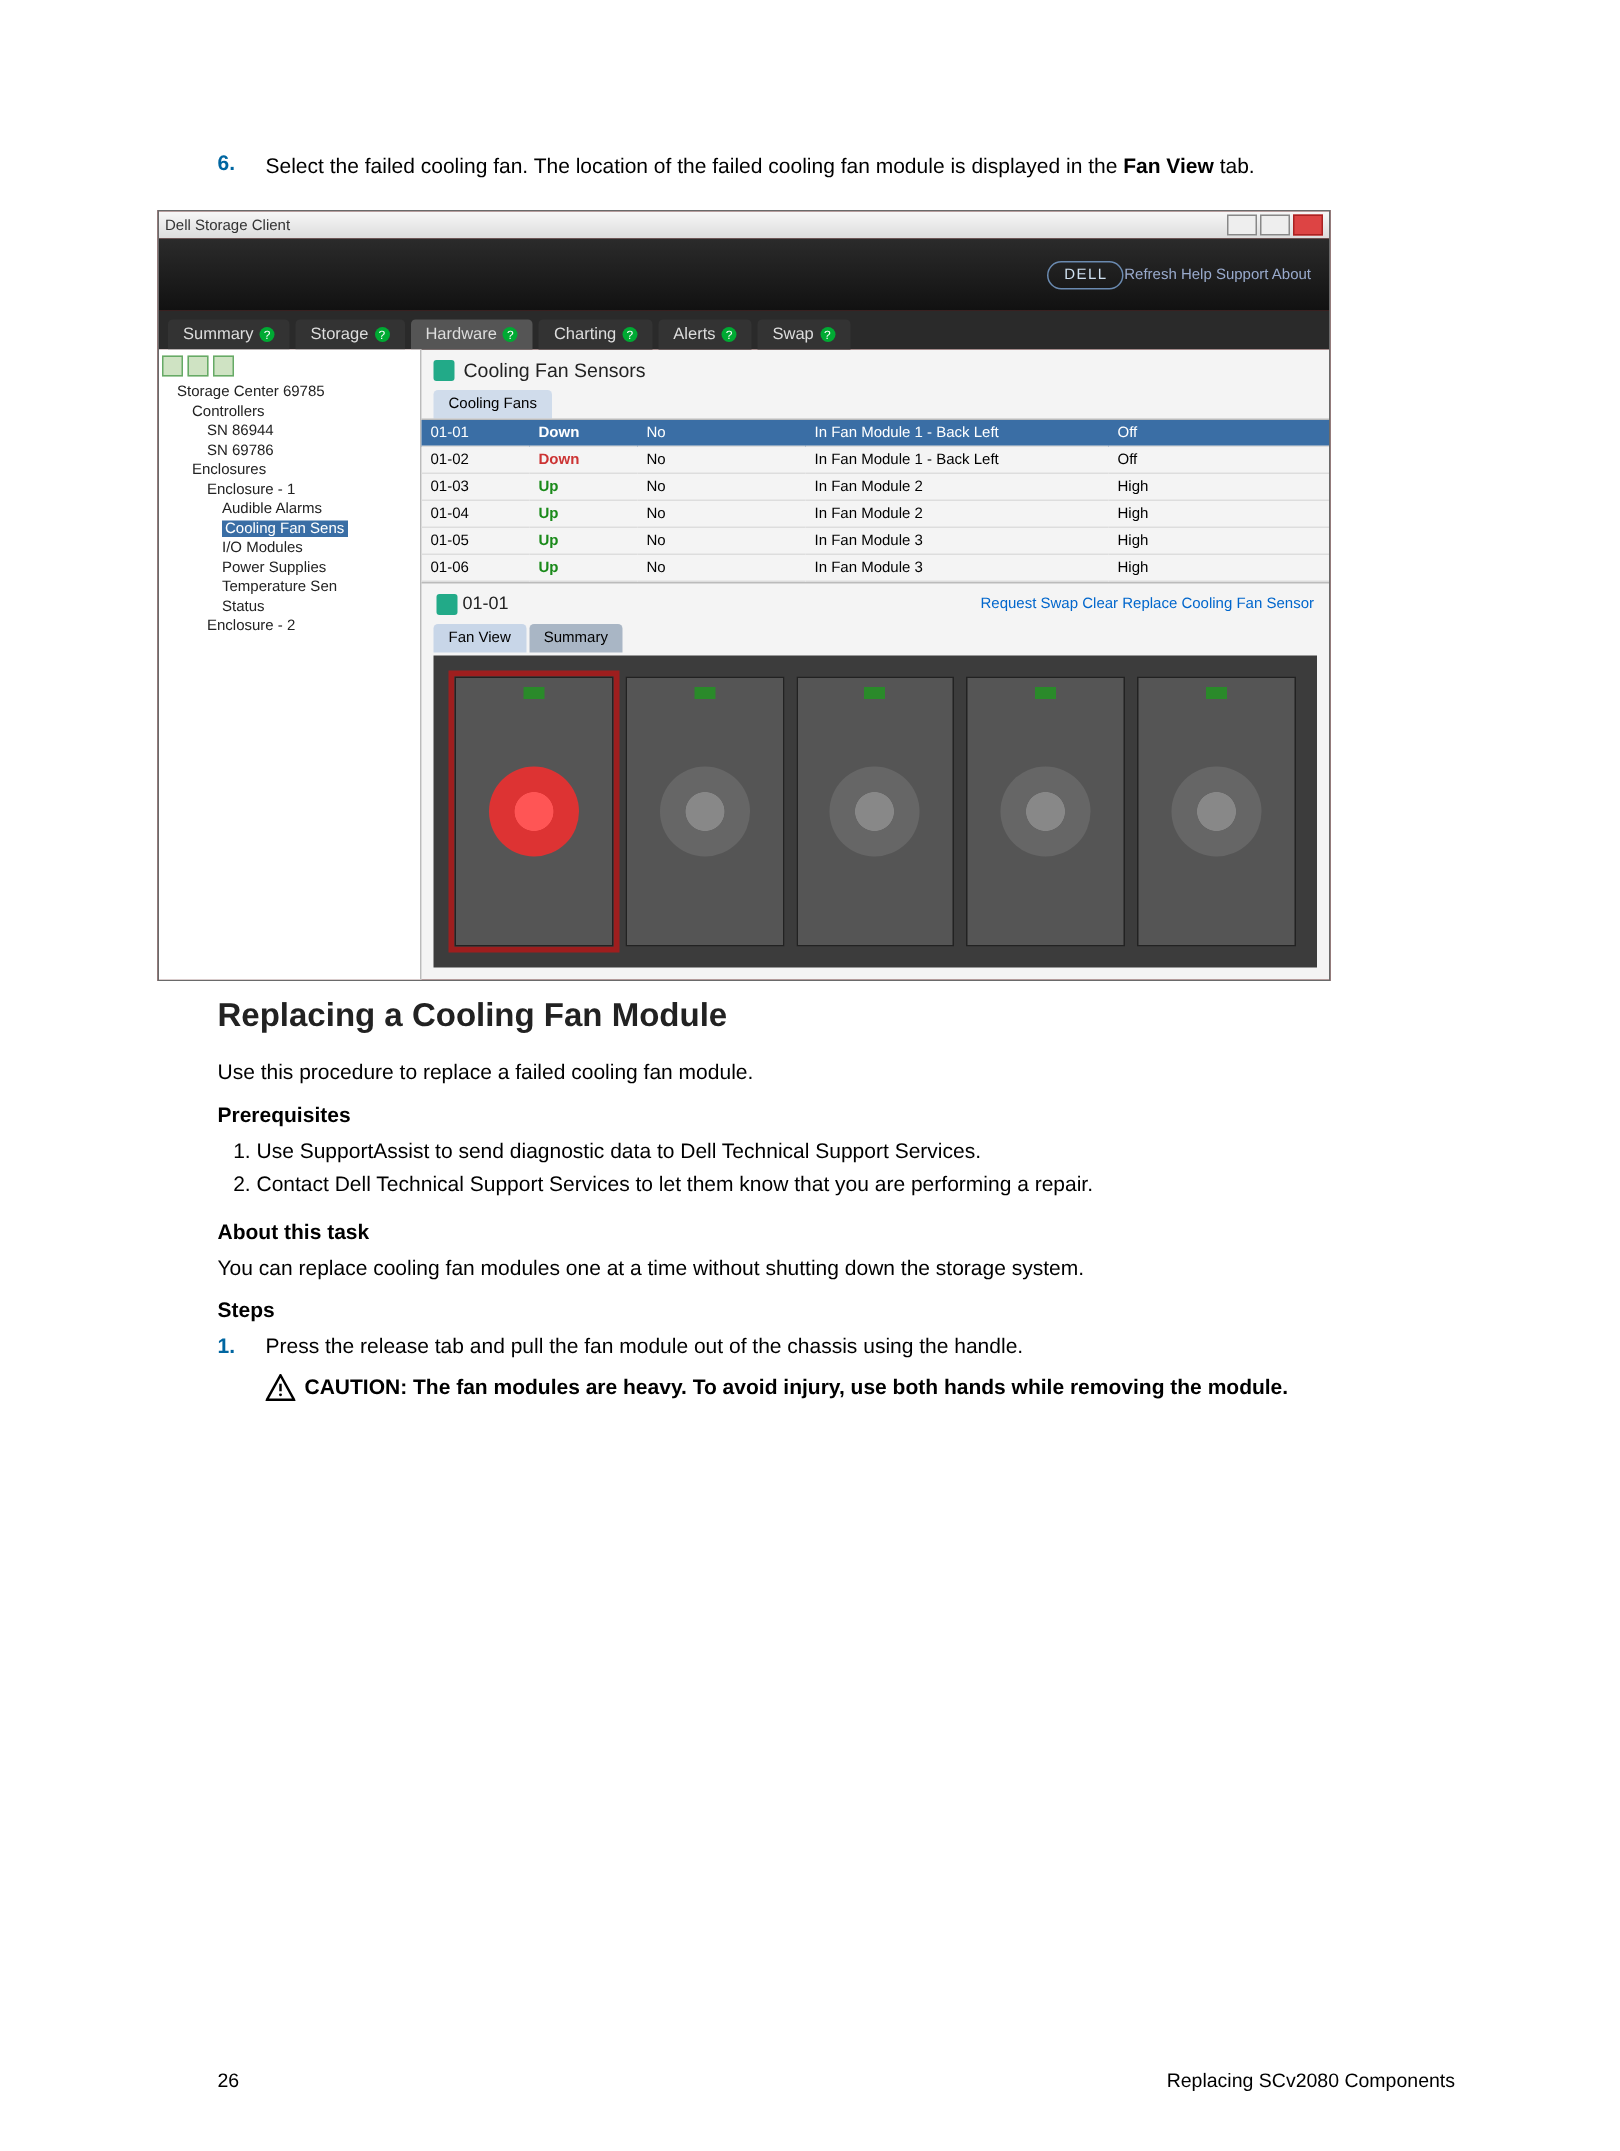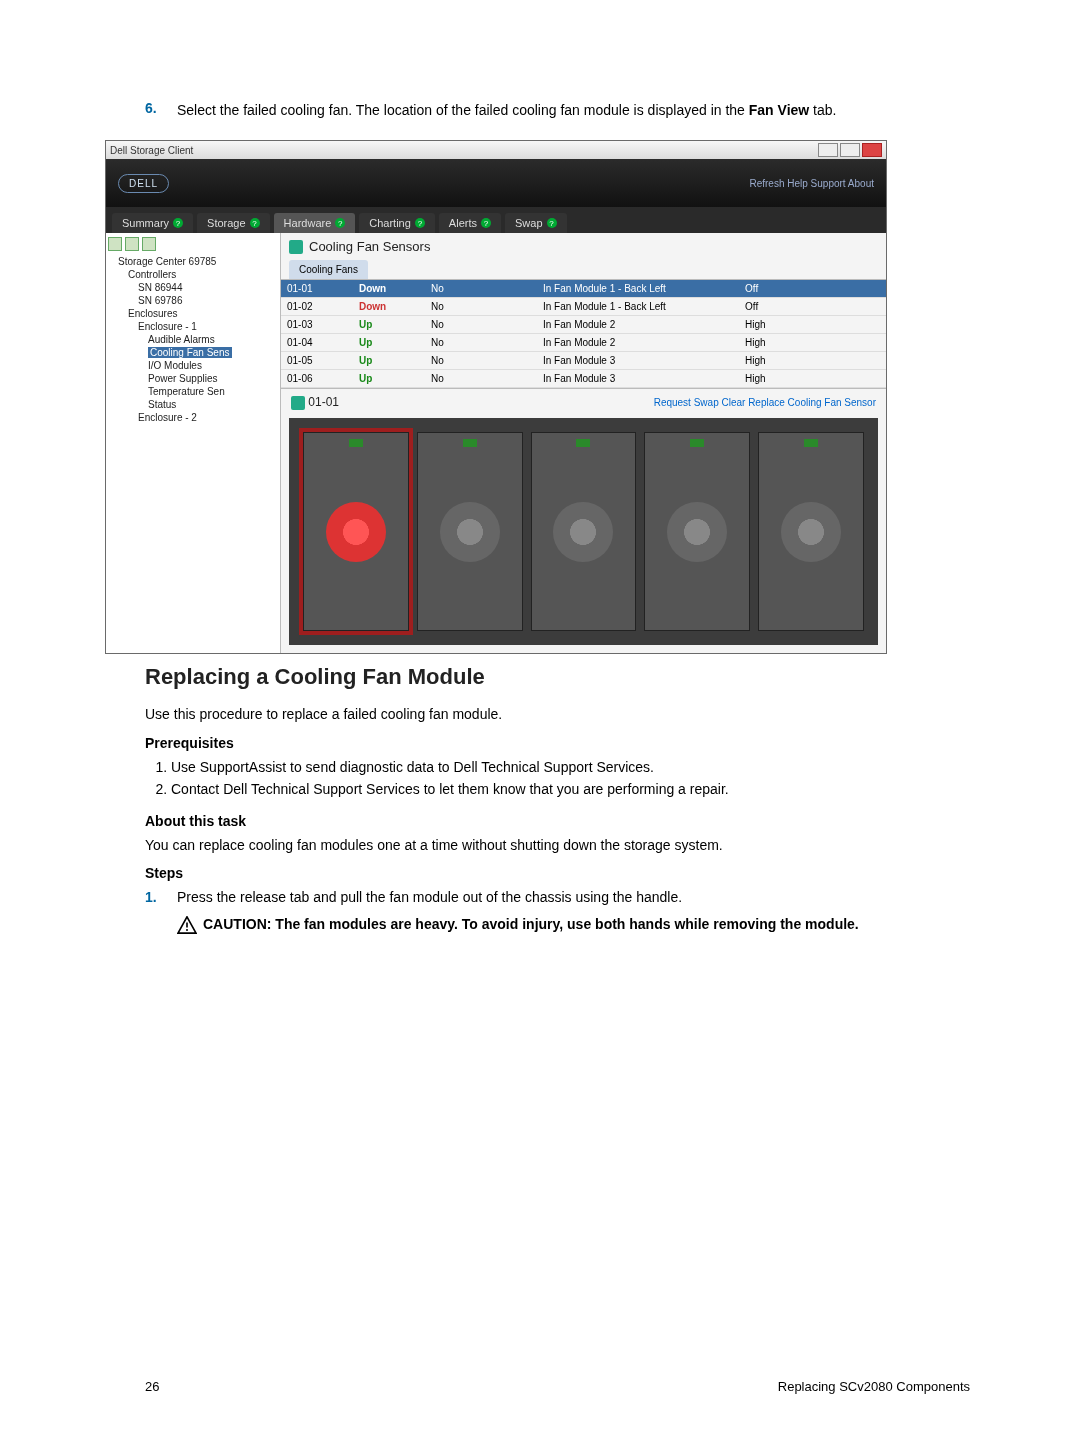--- a/index.html
+++ b/index.html
@@ -55,21 +55,21 @@
     color:#333;
   }
   .win-buttons { display:flex; gap:2px;}
   .win-btn {width:18px;height:12px;border:1px solid #888;background:#eee;}
   .win-btn.red{background:#d44;border-color:#a22;}
   .win-banner {
     background: linear-gradient(#2b2b2b,#111);
     height: 48px;
     display:flex;
     align-items:center;
-    justify-content:space-between;
+    justify-content:flex-end;
     padding:0 12px;
     color:#9ac;
     font-size:10px;
   }
   .dell-logo {
     border:1px solid #6a8ab0;
     border-radius:10px;
     padding:3px 10px;
     color:#cfe0f0;
     font-size:10px;
@@ -314,20 +314,23 @@
           <div class="cell c-swap">No</div>
           <div class="cell c-loc">In Fan Module 3</div>
           <div class="cell c-speed">High</div>
         </div>
       </div>
 
       <div class="detail-hdr">
         <span><span class="fan-ico" style="display:inline-block;vertical-align:middle;"></span> <span>01-01</span></span>
         <span class="detail-actions">Request Swap Clear   Replace Cooling Fan Sensor</span>
       </div>
+      <div class="detail-tabs">
+        <span class="sub-tab active">Fan View</span><span class="sub-tab inactive">Summary</span>
+      </div>
       <div class="rear-view">
         <div class="fan-slot fan-failed">
                 <span class="slot-top"></span>
                 <div class="fan-graphic"></div>
               </div>
         <div class="fan-slot">
                 <span class="slot-top"></span>
                 <div class="fan-graphic"></div>
               </div>
         <div class="fan-slot">

